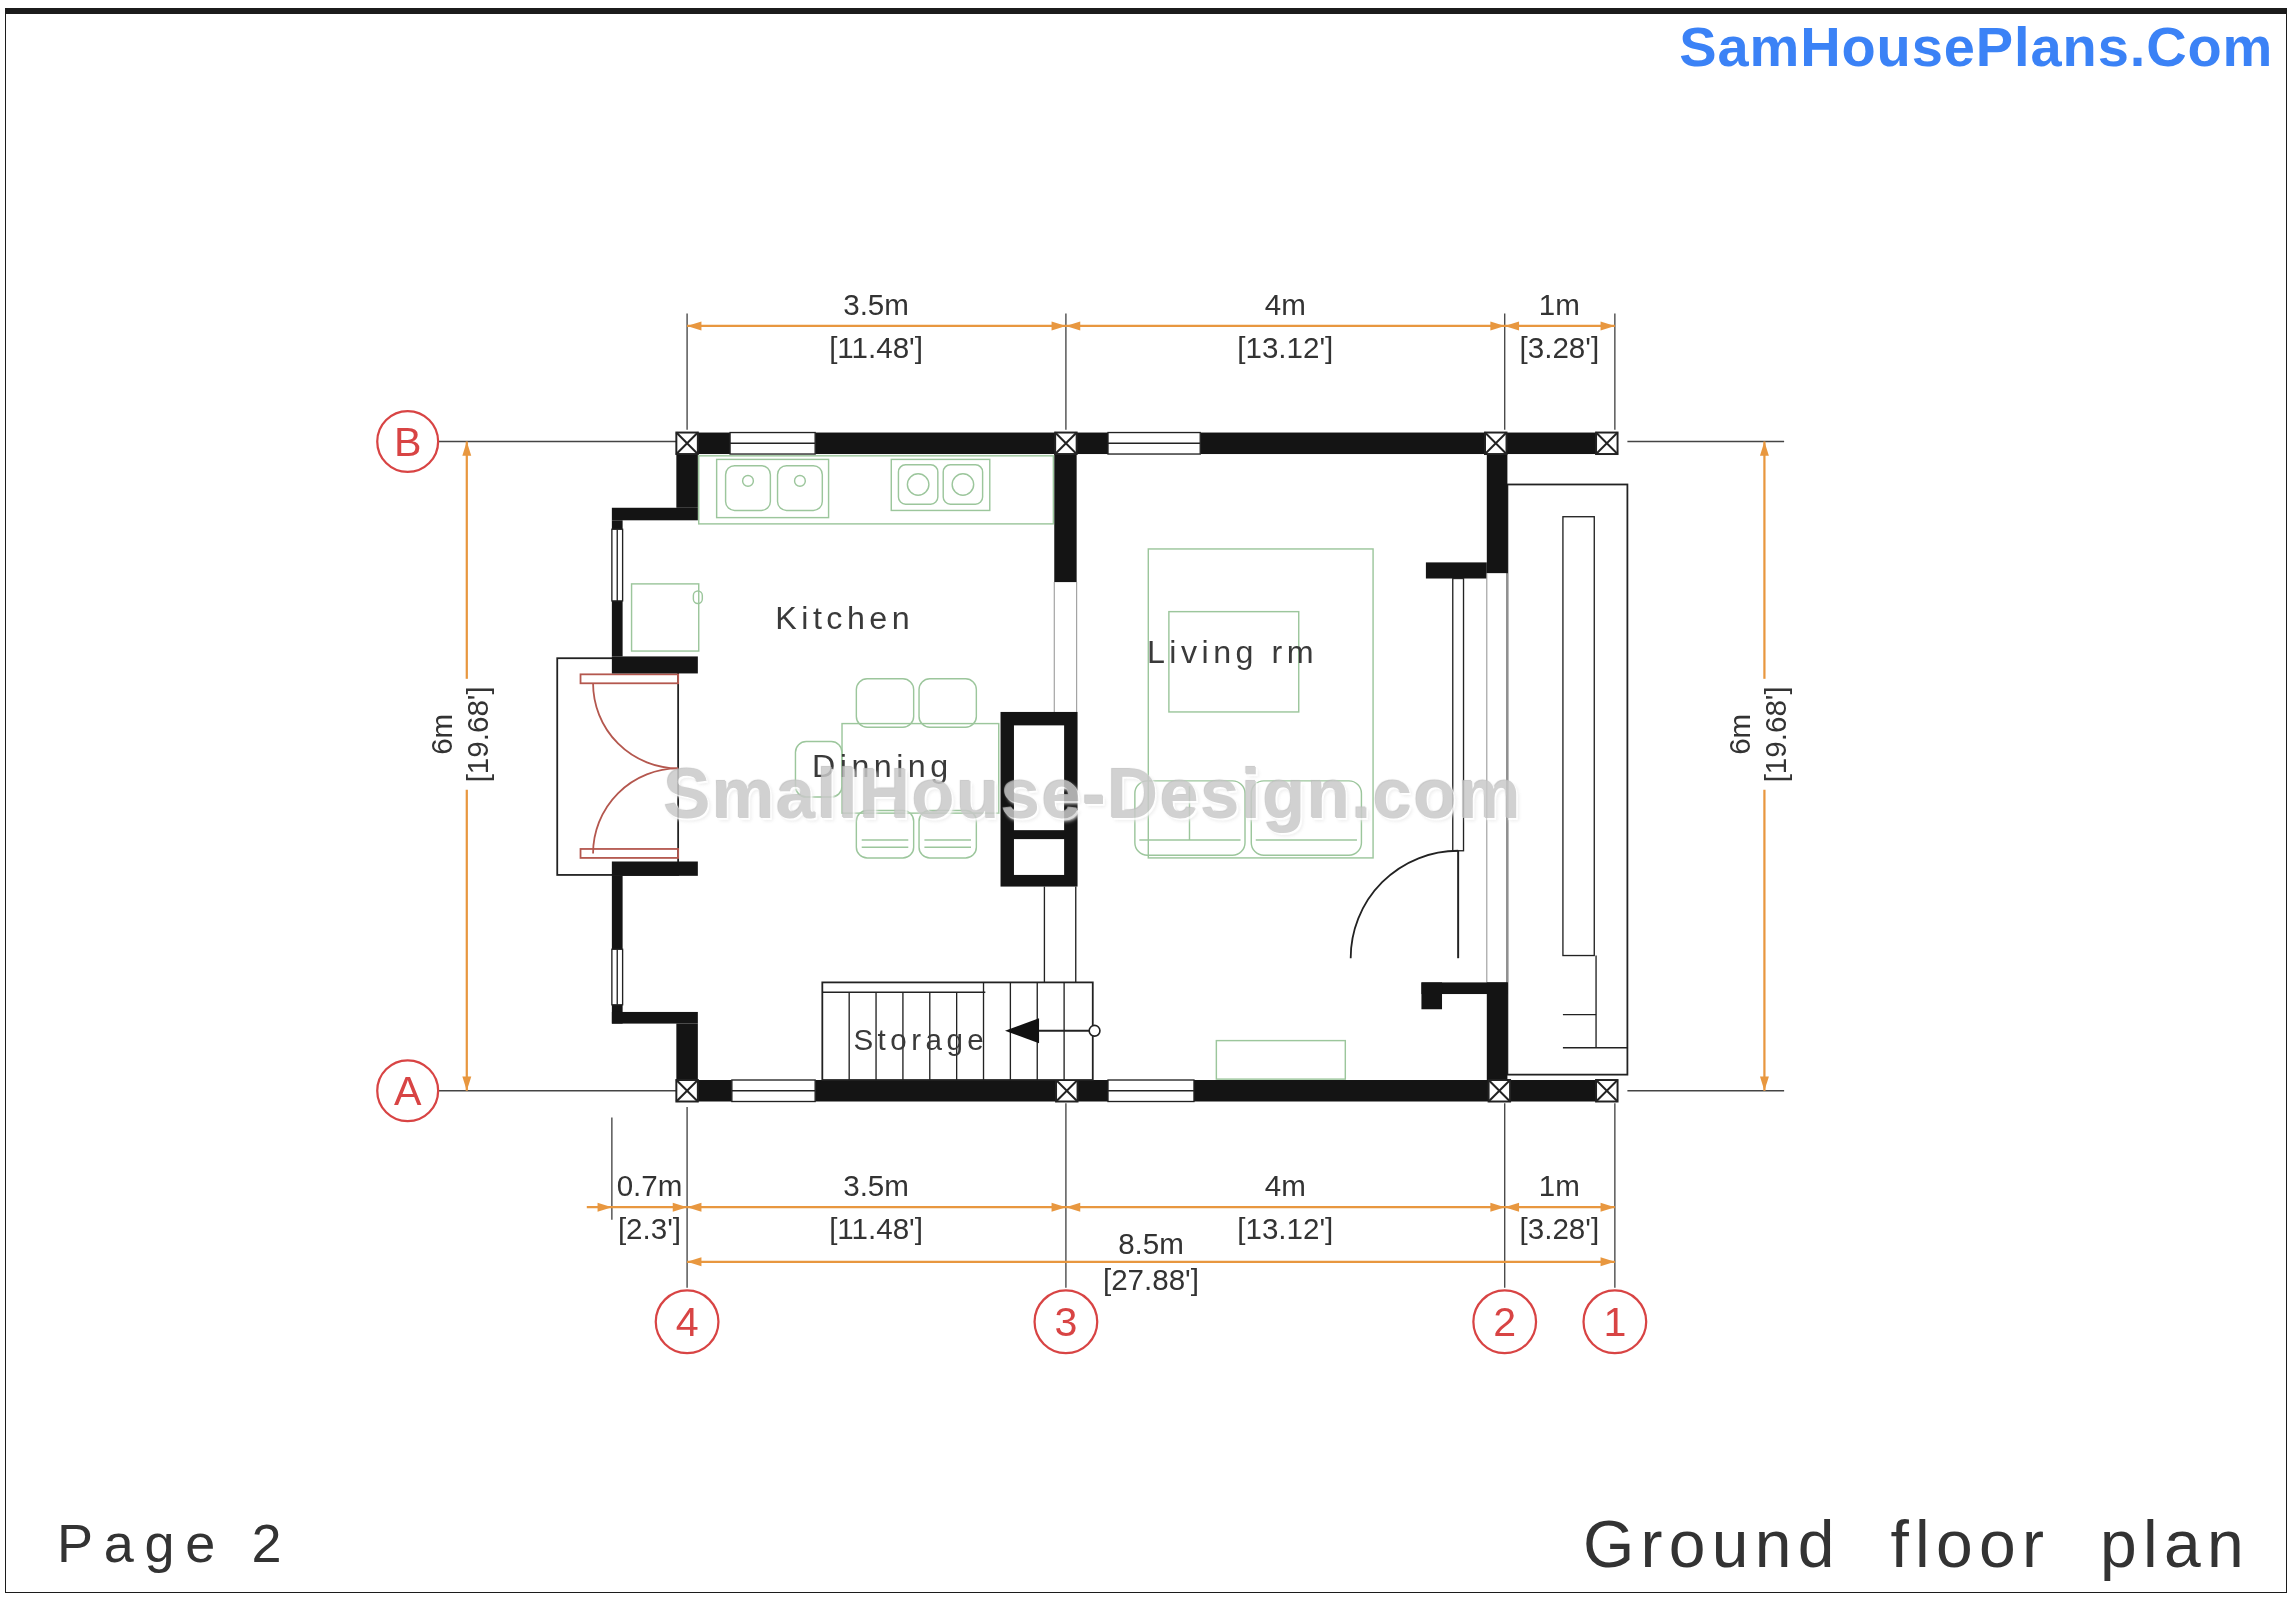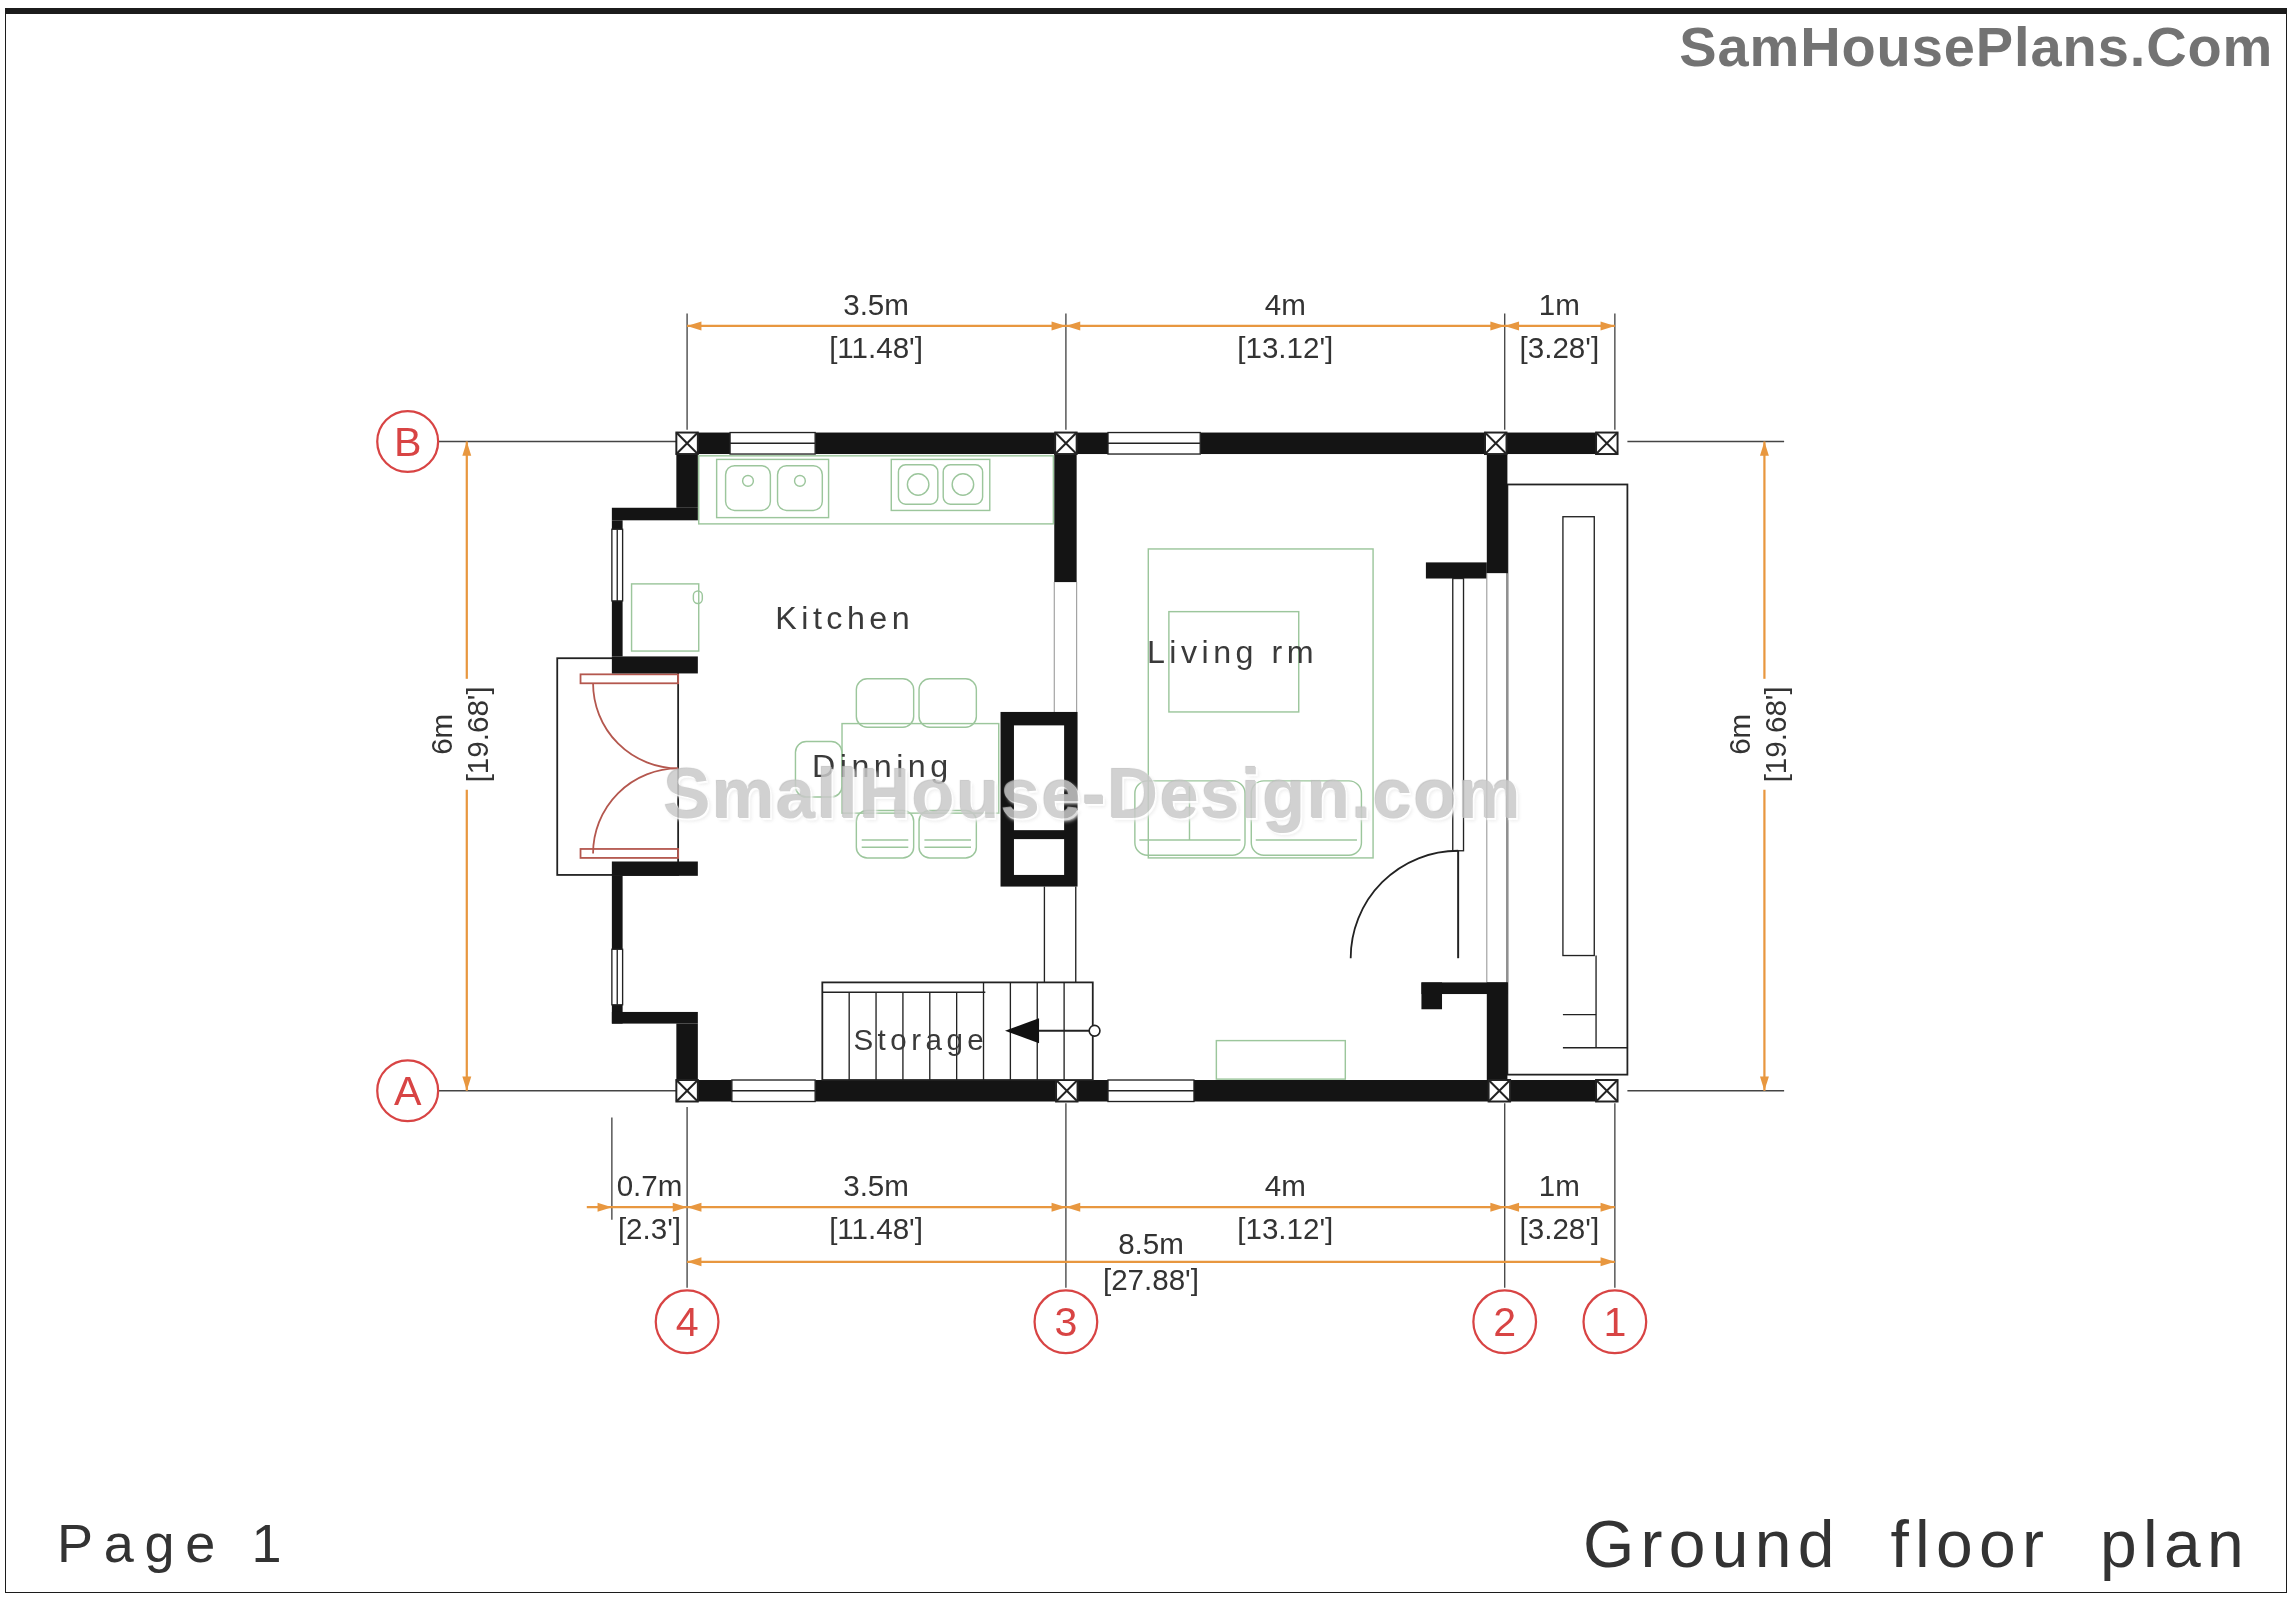--- a/index.html
+++ b/index.html
@@ -1,18 +1,18 @@
 <!DOCTYPE html>
 <html style="font-size:14.3px"><head>
 <meta charset="utf-8">
 <style>
   html,body{margin:0;padding:0;background:#ffffff;}
   body{width:2293px;height:1603px;position:relative;font-family:"Liberation Sans",sans-serif;overflow:hidden;}
   .page-border{position:absolute;left:4.5px;top:8px;width:2282px;height:1585px;border:1.8px solid #1c1c1c;border-top:6.3px solid #1c1c1c;box-sizing:border-box;}
-  .site-title{position:absolute;top:14.3px;right:19.7px;font-size:56px;font-weight:600;color:#737373;letter-spacing:0.9px;}
+  .site-title{position:absolute;top:14.3px;right:19.7px;font-size:56px;font-weight:600;color:#3b82f6;letter-spacing:0.9px;}
   .page-label{position:absolute;left:57px;top:1512px;font-size:54px;font-weight:300;color:#333;letter-spacing:10.7px;}
   .plan-title{position:absolute;right:43px;top:1506px;font-size:66px;font-weight:300;color:#333;letter-spacing:6.3px;word-spacing:25px;}
   .watermark{position:absolute;left:663px;top:754px;width:860px;text-align:center;font-size:70px;font-weight:600;
              color:#c9c9c9;letter-spacing:1.8px;opacity:.85;
              text-shadow:1.8px 1.8px 0.9px #ffffff,2.7px 2.7px 3.6px #e8e8e8, -0.9px -0.9px 0.9px #bdbdbd;pointer-events:none;}
   svg{position:absolute;left:0;top:0;}
   svg text{font-family:"Liberation Sans",sans-serif;}
   .dimtxt{fill:#333;font-size:33px;text-anchor:middle;}
   .roomtxt{fill:#3a3a3a;font-size:36px;text-anchor:middle;letter-spacing:5px;}
   .bubtxt{fill:#D84444;font-size:46px;text-anchor:middle;}
@@ -348,15 +348,15 @@
 
   <g>
     <text class="roomtxt" x="943" y="702">Kitchen</text>
     <text class="roomtxt" x="985" y="868">Dinning</text>
     <text class="roomtxt" x="1376" y="740">Living rm</text>
     <text class="roomtxt" x="1028" y="1172" style="font-size:33px">Storage</text>
   </g>
 </svg>
 
 <div class="watermark">SmallHouse-Design.com</div>
-<div class="page-label">Page 1</div>
+<div class="page-label">Page 2</div>
 <div class="plan-title">Ground floor plan</div>
 
 
 </body></html>

